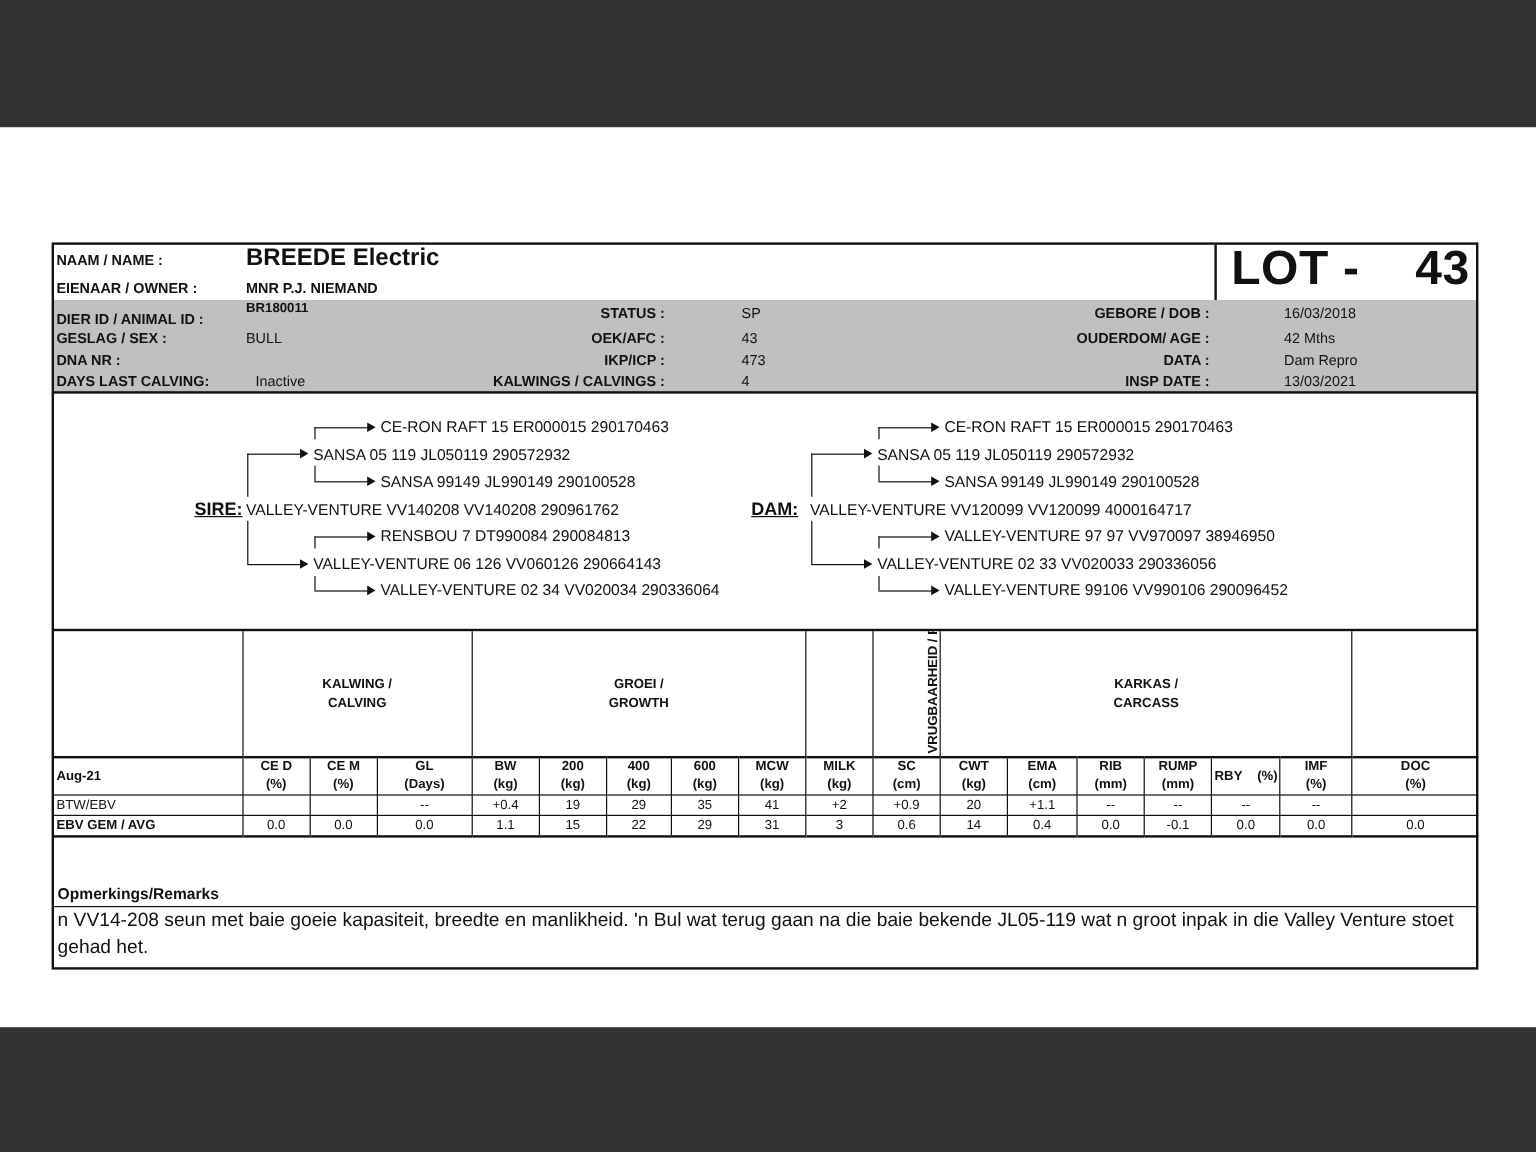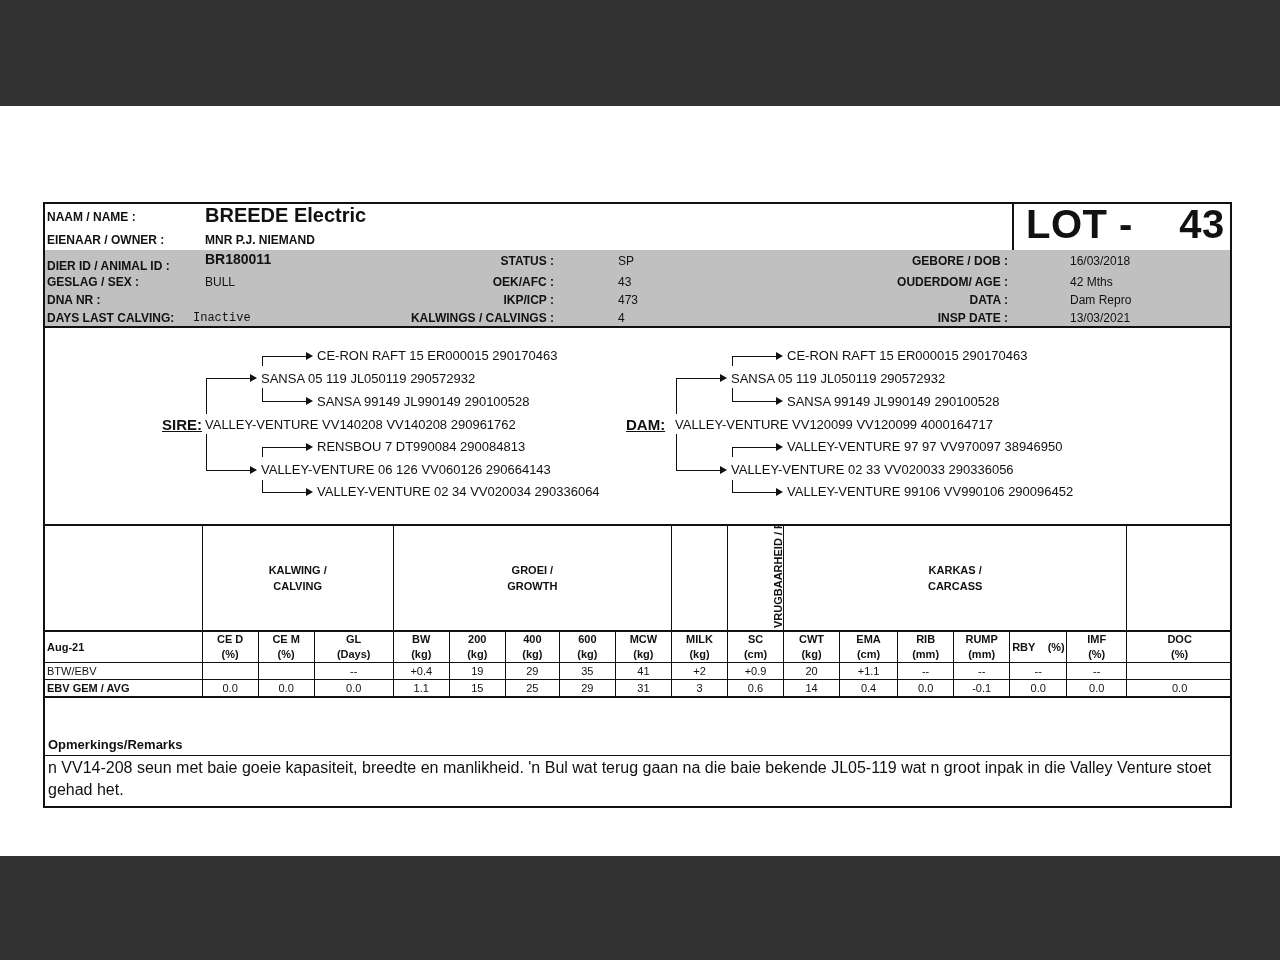--- a/index.html
+++ b/index.html
@@ -74,21 +74,21 @@
     <span class="lbl" style="left:2px; top:29px;">EIENAAR / OWNER :</span>
     <span class="val" style="left:160px; top:29px; font-weight:bold;">MNR P.J. NIEMAND</span>
     <div class="lot-box">
       <span class="lot-text">LOT -    43</span>
     </div>
   </div>
 
   <div class="info">
     <div class="r" style="top:2px;">
       <span class="lbl" style="left:2px; top:7px;">DIER ID / ANIMAL ID :</span>
-      <span class="val" style="left:160px; top:-1px; font-size:14px; font-weight:bold;">BR180011</span>
+      <span class="val" style="left:160px; top:-1px; font-size:11px; font-weight:bold;">BR180011</span>
       <span class="lbl rlbl" style="right:676px;">STATUS :</span>
       <span class="val" style="left:573px;">SP</span>
       <span class="lbl rlbl" style="right:222px;">GEBORE / DOB :</span>
       <span class="val" style="left:1025px;">16/03/2018</span>
     </div>
     <div class="r" style="top:23px;">
       <span class="lbl" style="left:2px;">GESLAG / SEX :</span>
       <span class="val" style="left:160px;">BULL</span>
       <span class="lbl rlbl" style="right:676px;">OEK/AFC :</span>
       <span class="val" style="left:573px;">43</span>
@@ -98,21 +98,21 @@
     <div class="r" style="top:41px;">
       <span class="lbl" style="left:2px;">DNA NR :</span>
       <span class="val" style="left:160px;"></span>
       <span class="lbl rlbl" style="right:676px;">IKP/ICP :</span>
       <span class="val" style="left:573px;">473</span>
       <span class="lbl rlbl" style="right:222px;">DATA :</span>
       <span class="val" style="left:1025px;">Dam Repro</span>
     </div>
     <div class="r" style="top:59px;">
       <span class="lbl" style="left:2px;">DAYS LAST CALVING:</span>
-      <span class="val" style="left:148px;font-family:Liberation Mono, monospace;">Inactive</span>
+      <span class="val" style="left:168px;">Inactive</span>
       <span class="lbl rlbl" style="right:676px;">KALWINGS / CALVINGS :</span>
       <span class="val" style="left:573px;">4</span>
       <span class="lbl rlbl" style="right:222px;">INSP DATE :</span>
       <span class="val" style="left:1025px;">13/03/2021</span>
     </div>
   </div>
 
   <div class="ped">
 
     <span class="root-lbl" style="left:117px; top:88px;">SIRE:</span>
@@ -254,21 +254,21 @@
         <td>--</td>
         <td style="border-right:none;"></td>
       </tr>
       <tr class="data avg">
         <td class="rowlbl b" style="border-left:none;">EBV GEM / AVG</td>
         <td>0.0</td>
         <td>0.0</td>
         <td>0.0</td>
         <td>1.1</td>
         <td>15</td>
-        <td>25</td>
+        <td>22</td>
         <td>29</td>
         <td>31</td>
         <td>3</td>
         <td>0.6</td>
         <td>14</td>
         <td>0.4</td>
         <td>0.0</td>
         <td>-0.1</td>
         <td>0.0</td>
         <td>0.0</td>

